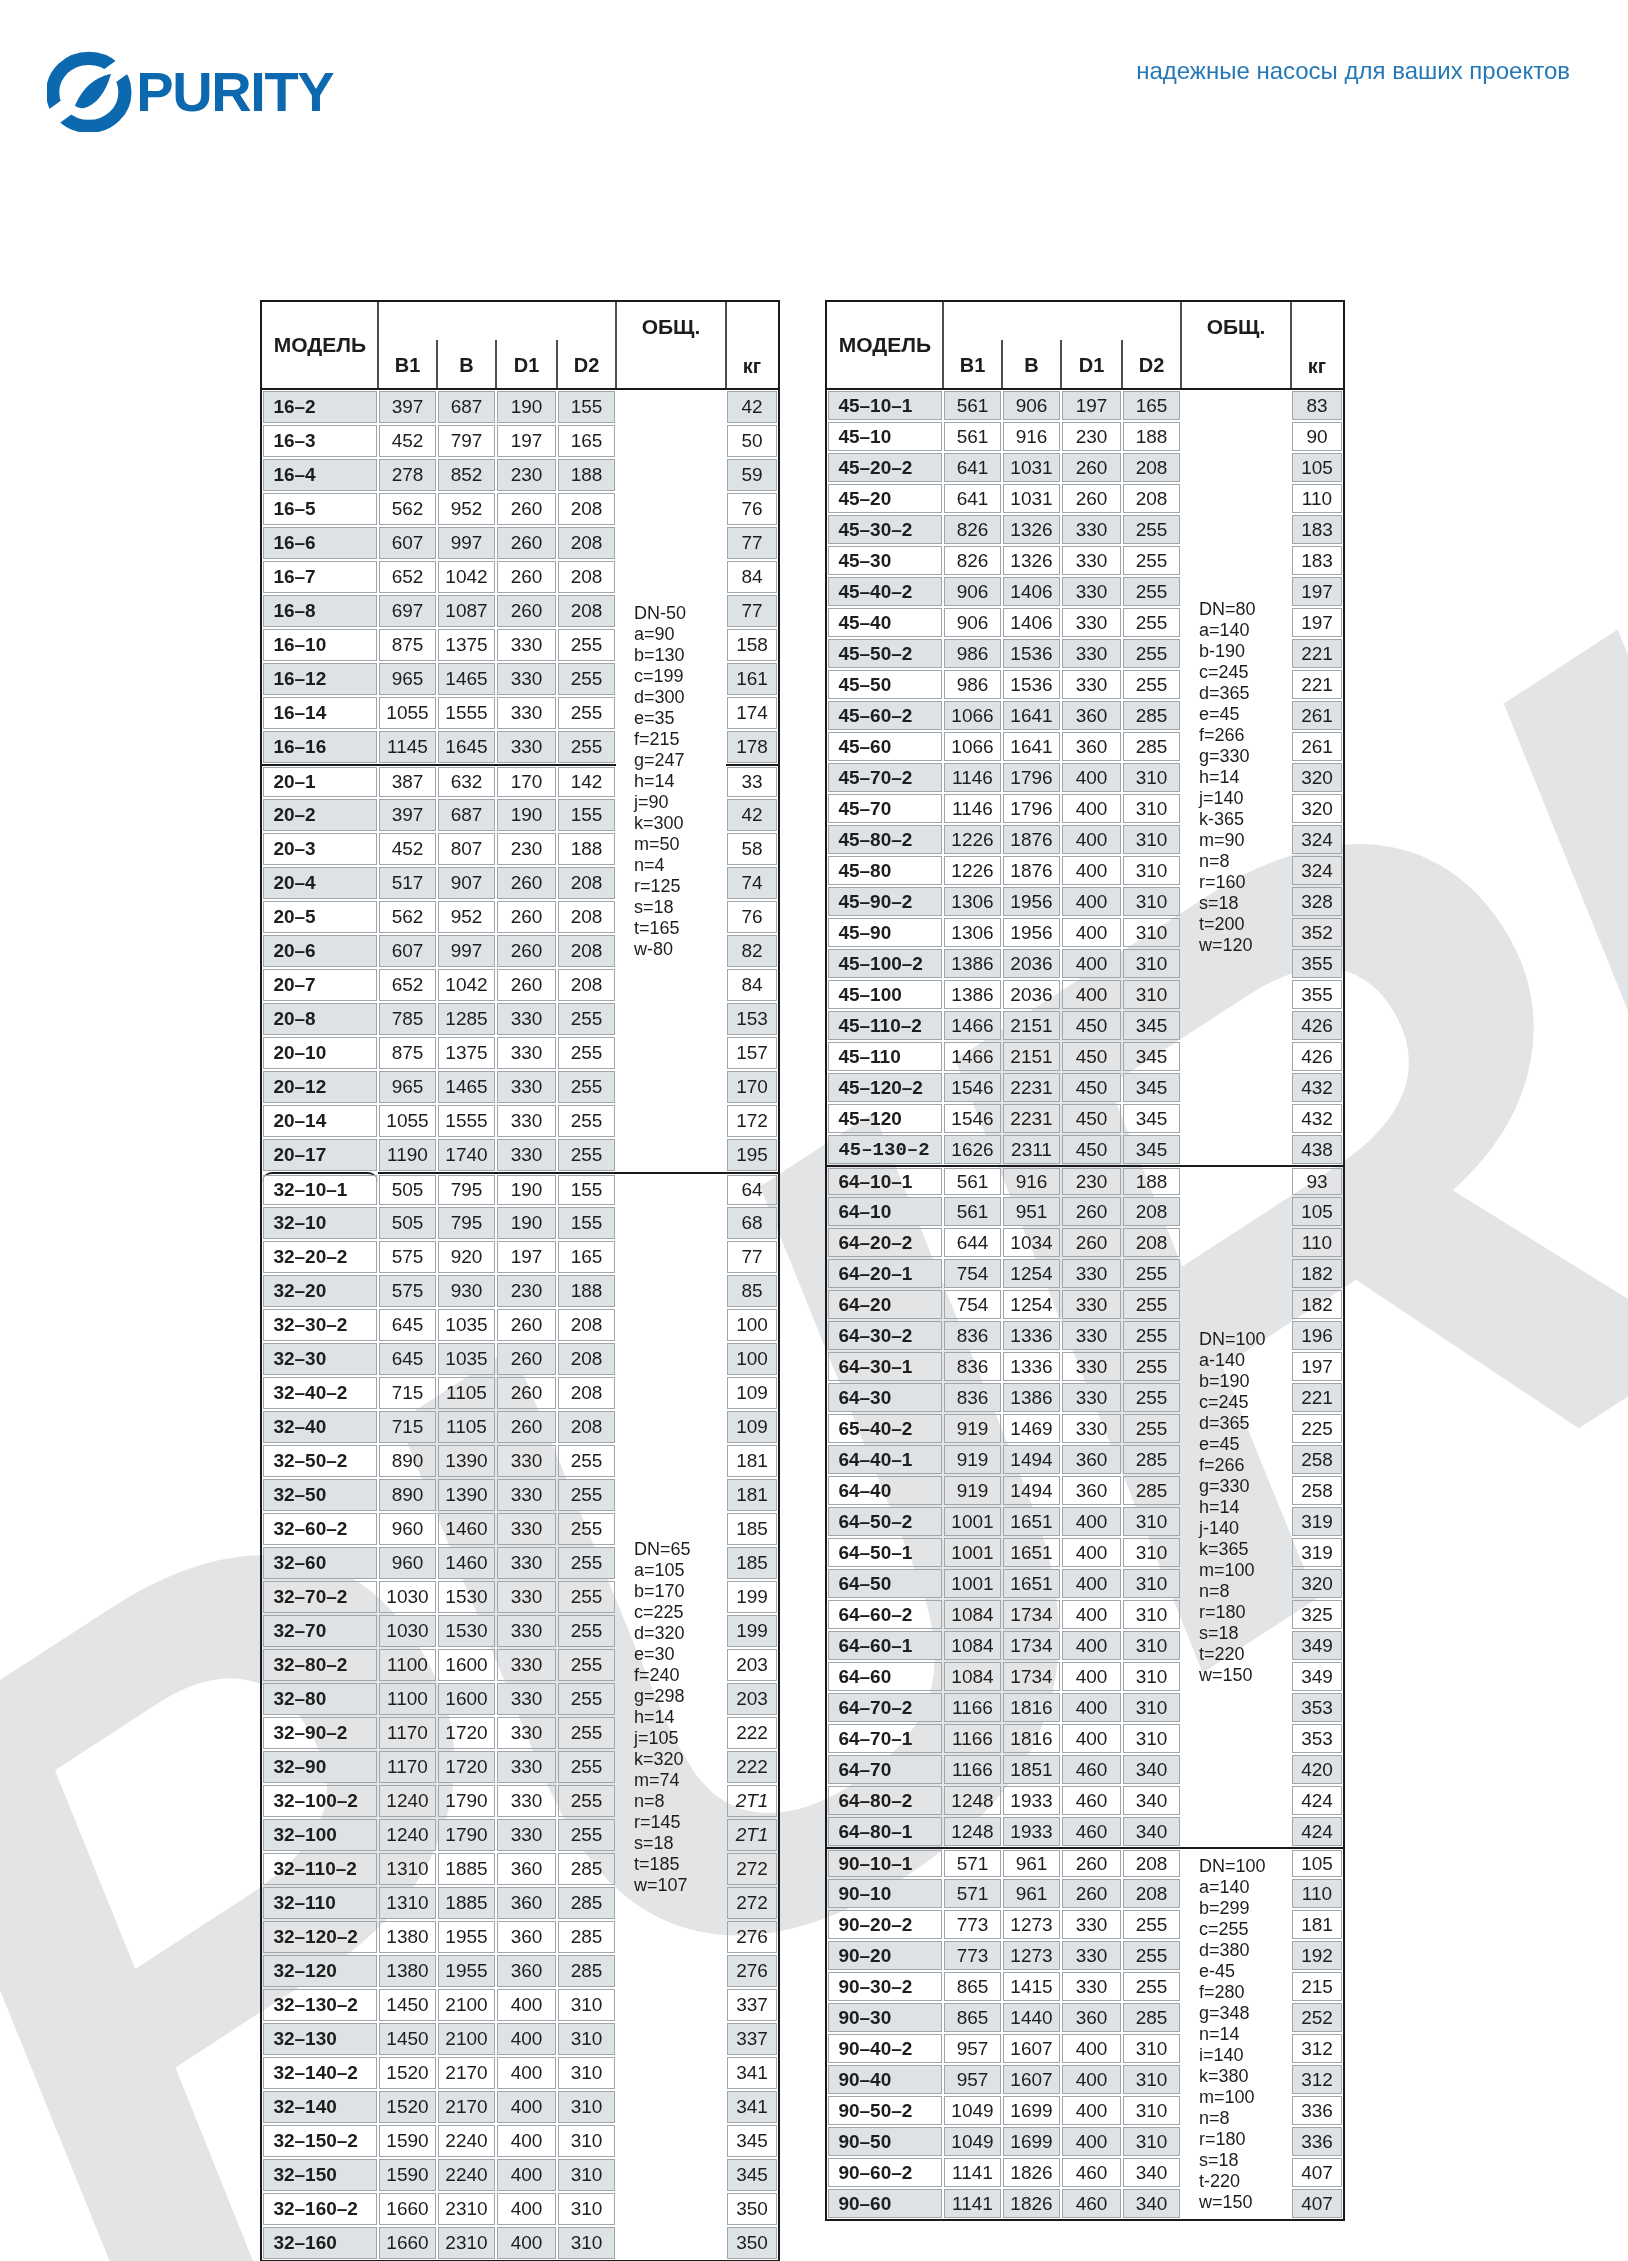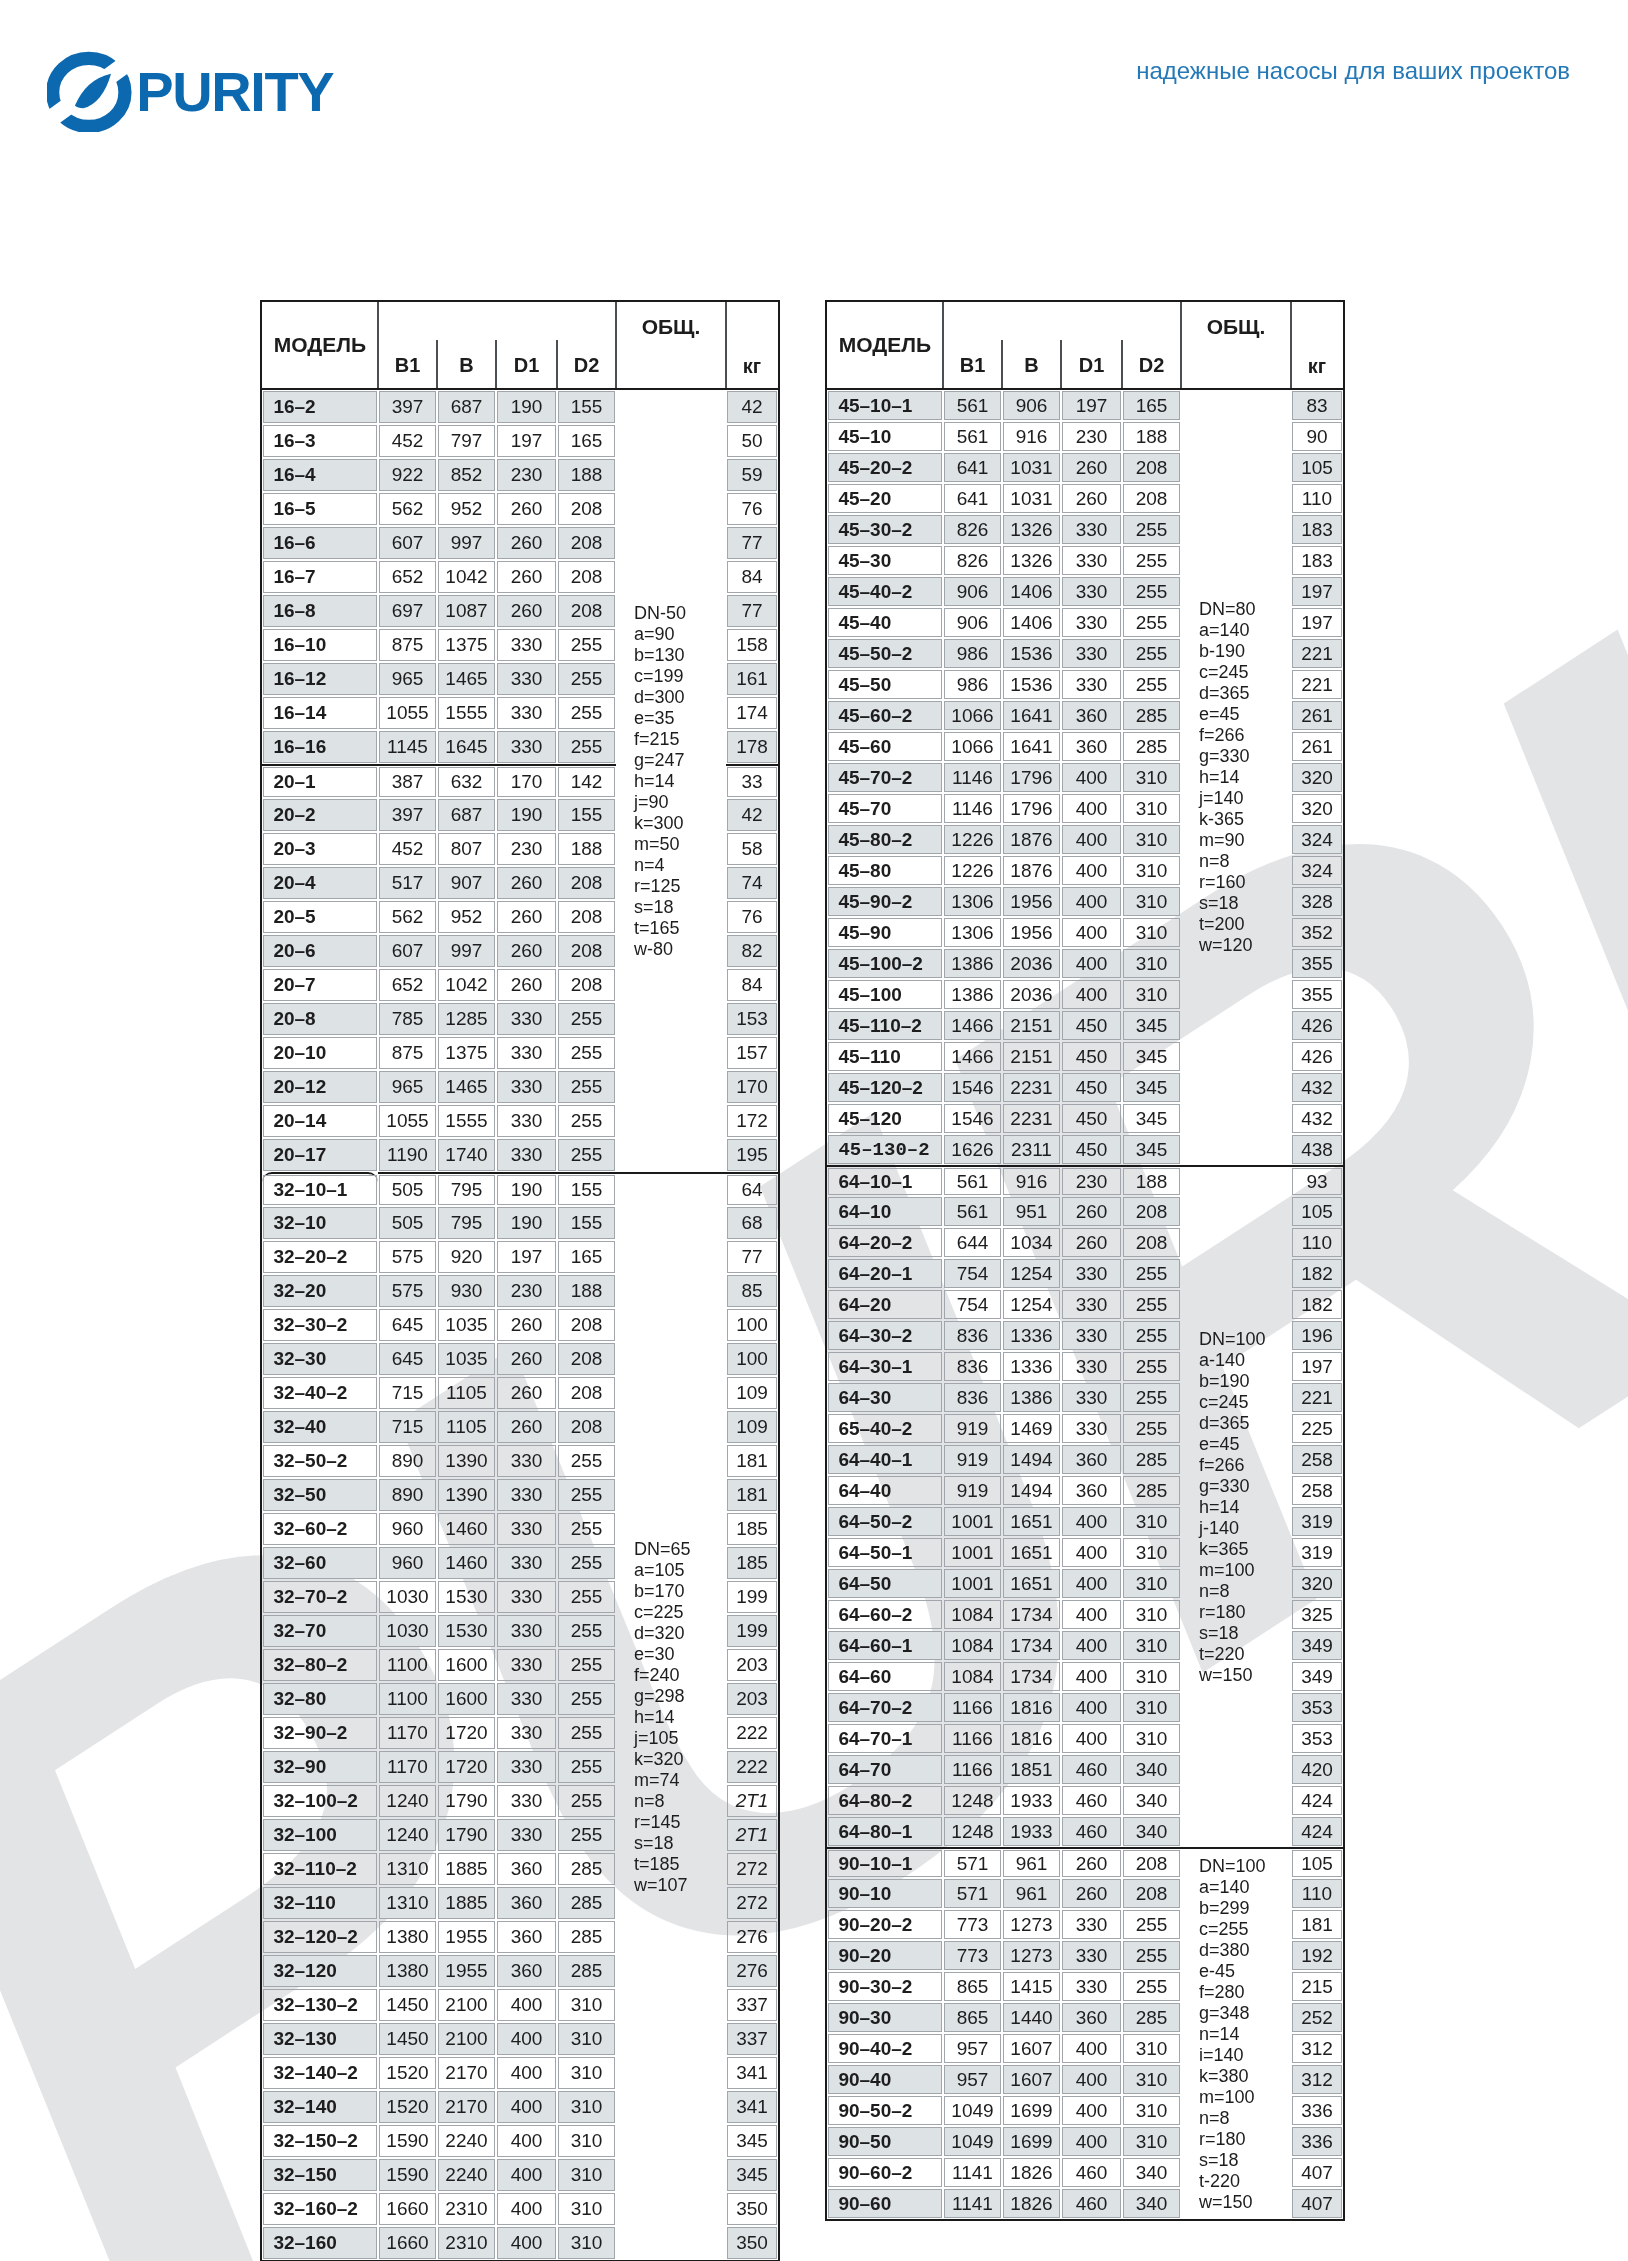--- a/index.html
+++ b/index.html
@@ -168,21 +168,21 @@
       <div class="cell plain" style="grid-area: 3 / 5;">
         <div class="in">165</div>
       </div>
       <div class="cell plain" style="grid-area: 3 / 7;">
         <div class="in">50</div>
       </div>
       <div class="cell shade model" style="grid-area: 4 / 1;">
         <div class="in">16–4</div>
       </div>
       <div class="cell shade" style="grid-area: 4 / 2;">
-        <div class="in">922</div>
+        <div class="in">278</div>
       </div>
       <div class="cell shade" style="grid-area: 4 / 3;">
         <div class="in">852</div>
       </div>
       <div class="cell shade" style="grid-area: 4 / 4;">
         <div class="in">230</div>
       </div>
       <div class="cell shade" style="grid-area: 4 / 5;">
         <div class="in">188</div>
       </div>

